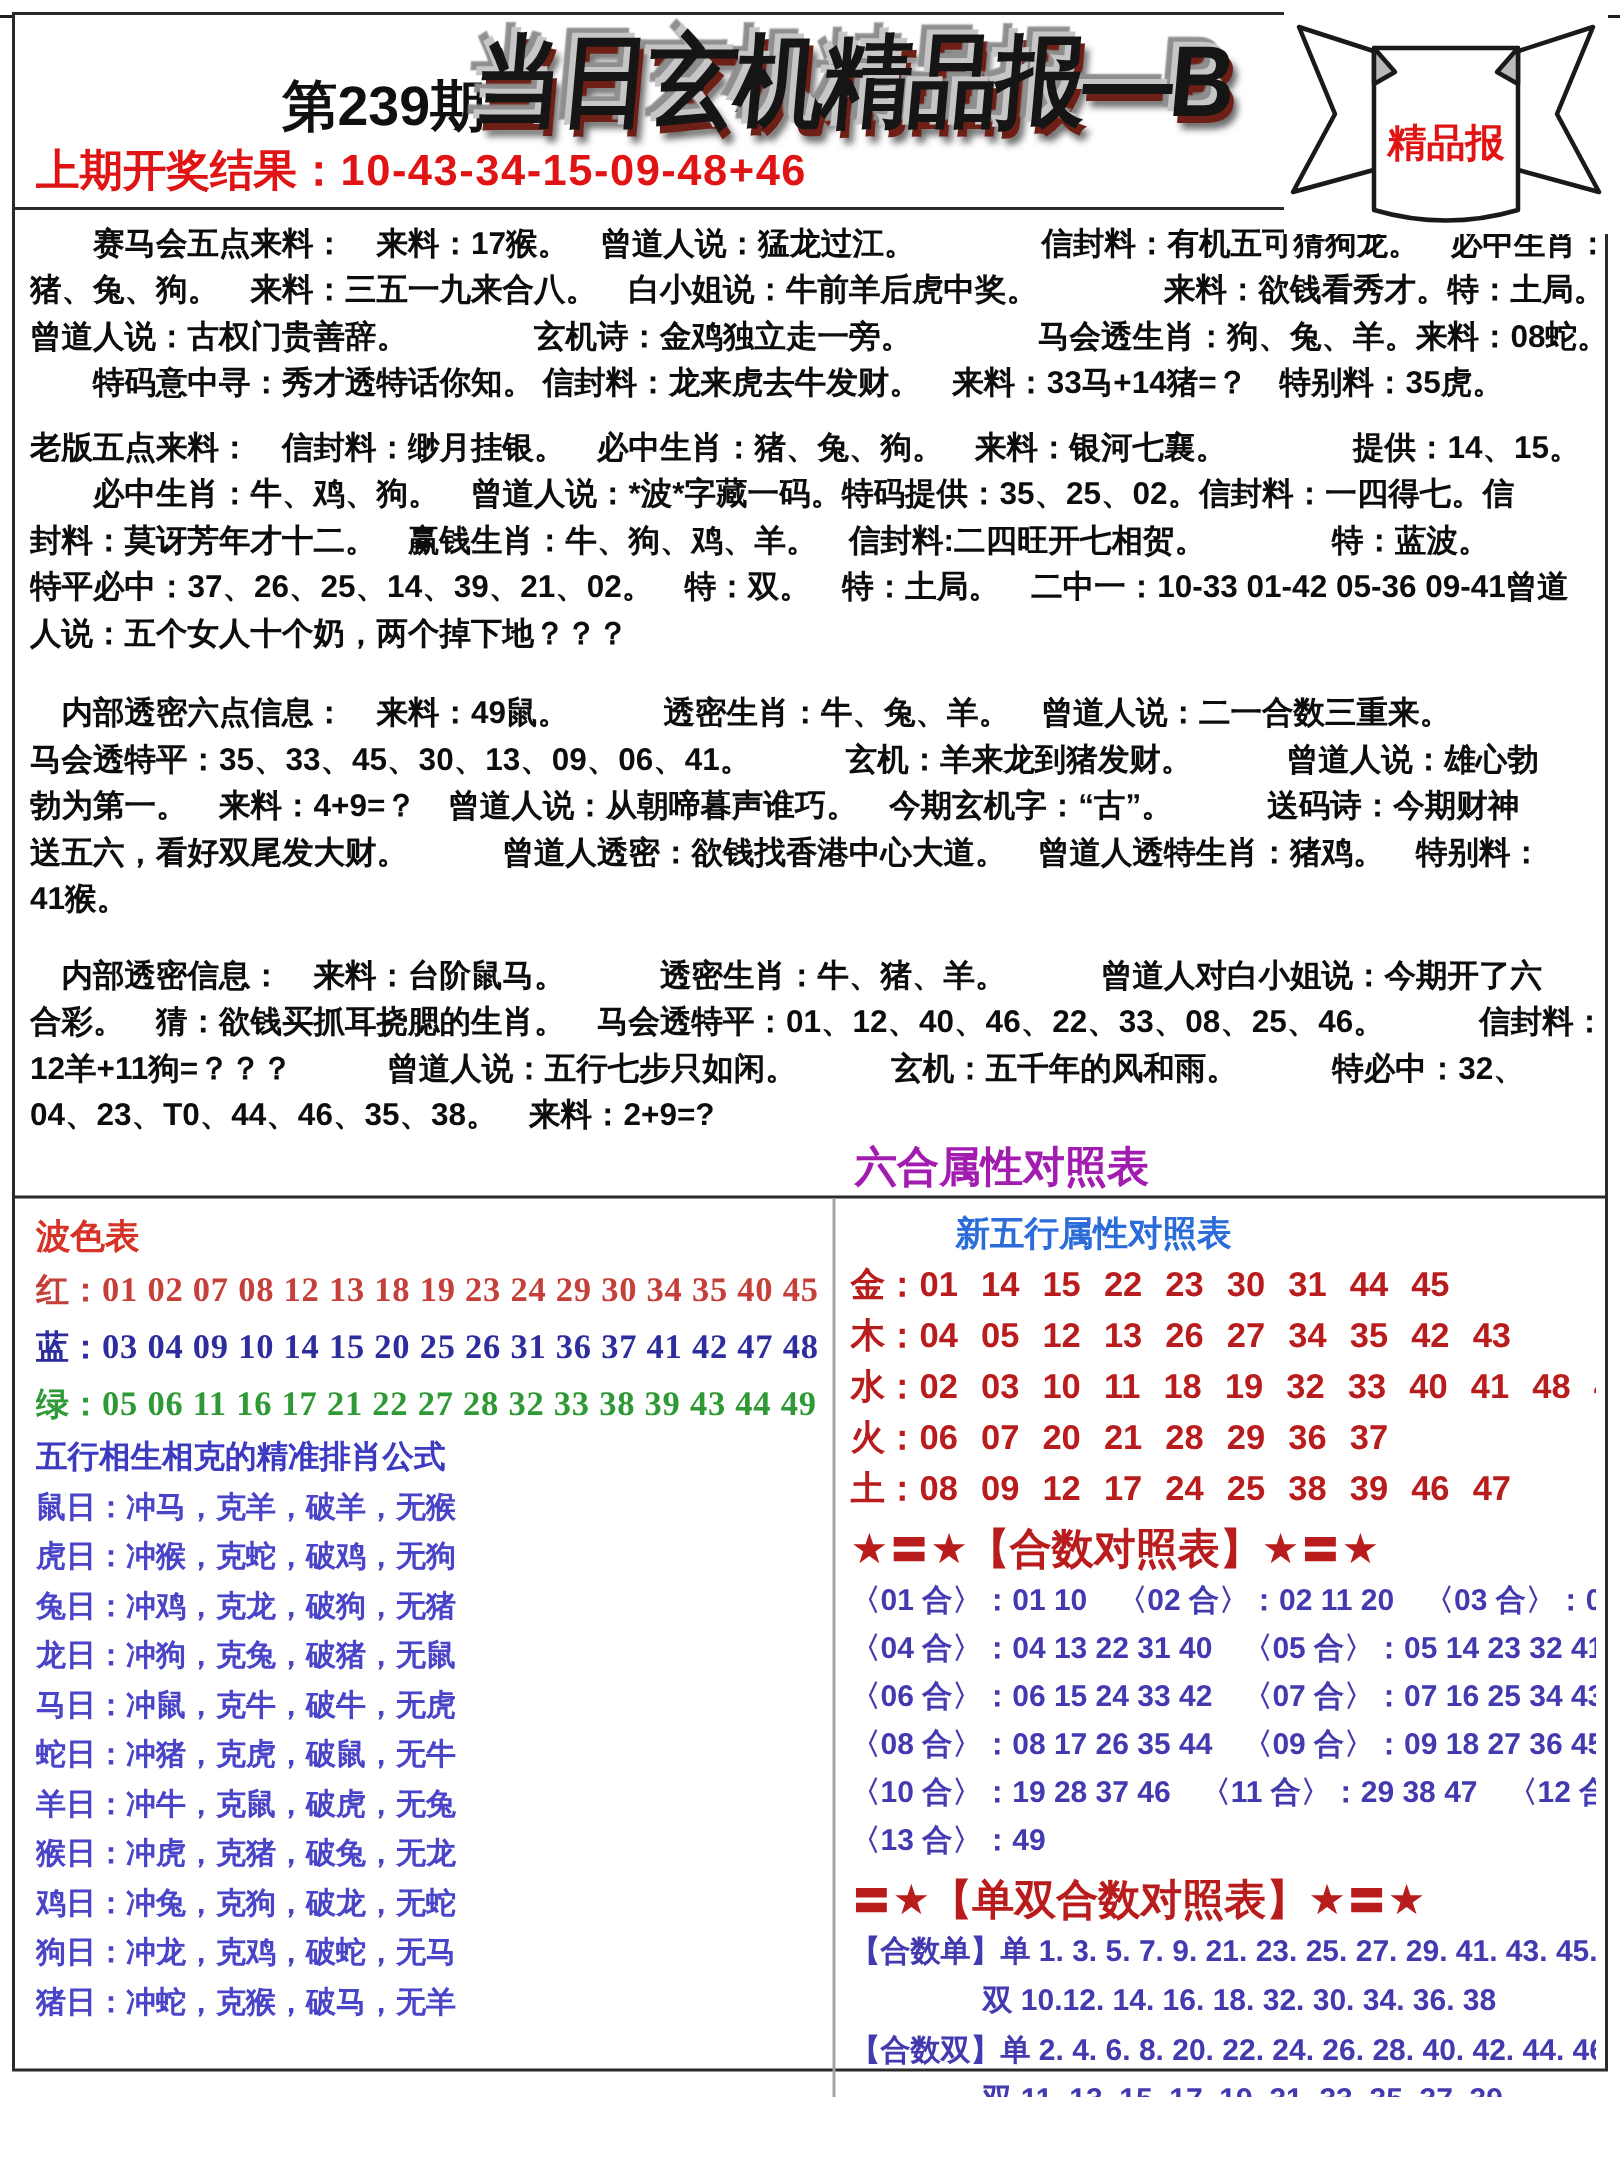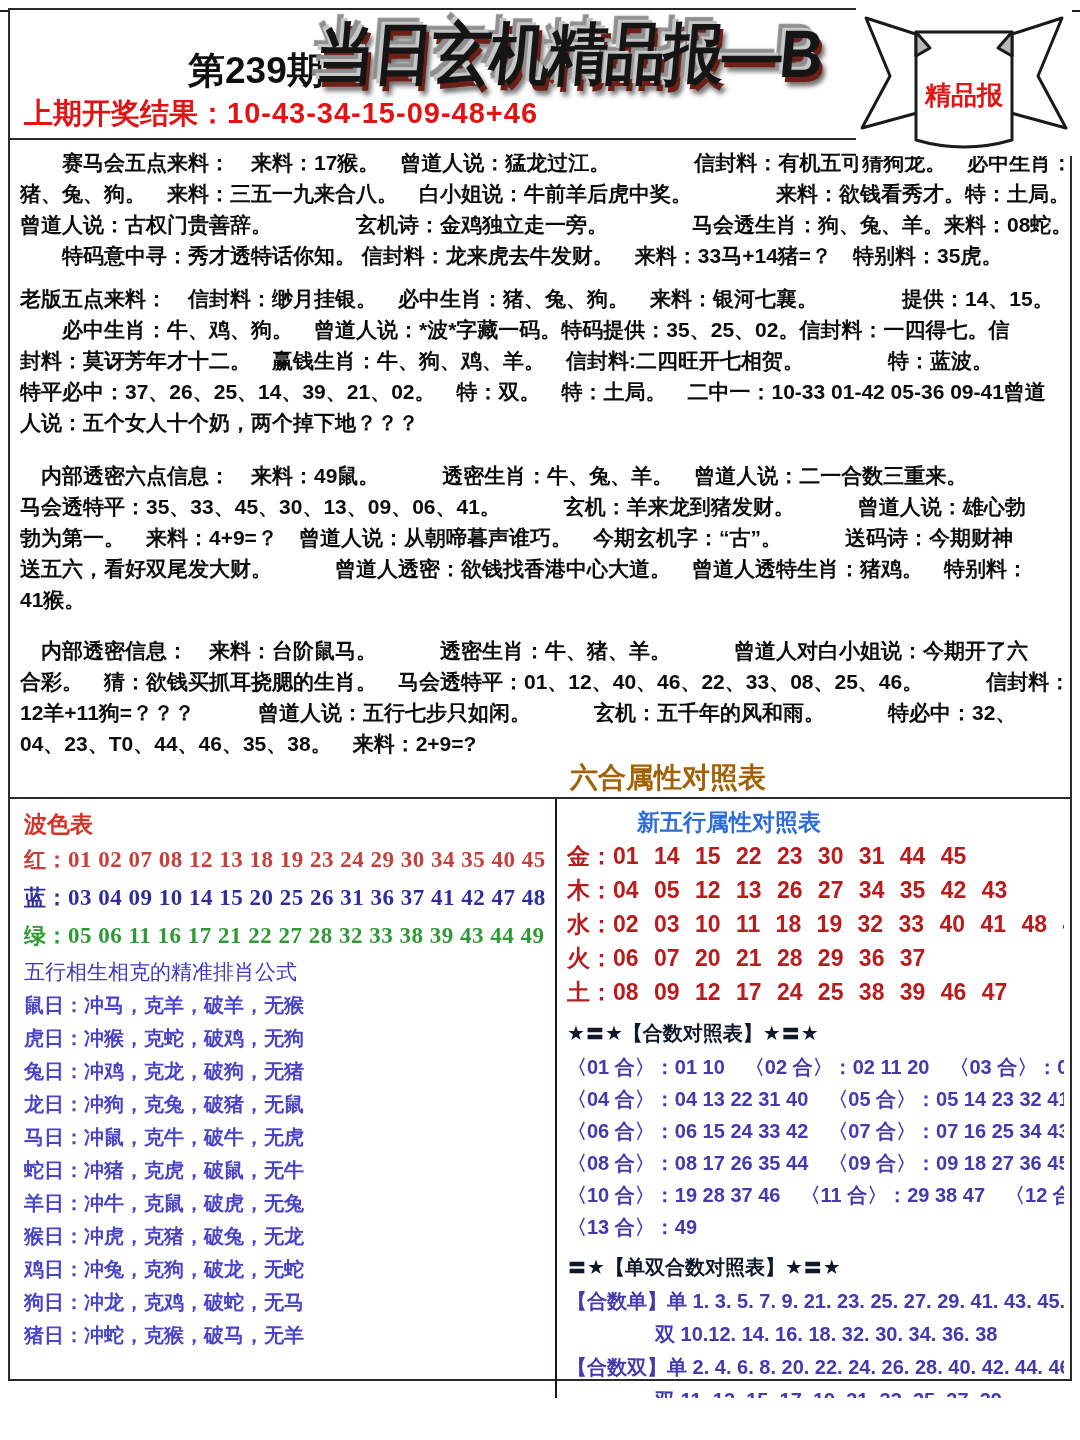--- a/index.html
+++ b/index.html
@@ -30,37 +30,37 @@
   .banner-label { font-size:26px; font-weight:bold; fill:#e01414; }
   
   #tips { padding:7px 6px 0 10px; overflow:hidden; }
   .tline {
     height:31px; line-height:31px; font-size:21px; font-weight:bold; color:#0d0d0d;
     white-space:pre; overflow:hidden;
   }
   .gap10 { height:12px; } .gap20 { height:22px; } .gap18 { height:20px; }
   
   #band { height:40px; line-height:38px; border-bottom:2px solid #2a2a2a; text-align:center; }
-  #band span { position:relative; left:128px; font-size:28px; font-weight:bold; color:#a16207; }
+  #band span { position:relative; left:128px; font-size:28px; font-weight:bold; color:#a21caf; }
   
   #cols { display:flex; height:599px; }
-  #leftcol { width:547px; border-right:2px solid #0f172a; padding:8px 6px 0 14px; overflow:hidden; }
+  #leftcol { width:547px; border-right:2px solid #a3a3a3; padding:8px 6px 0 14px; overflow:hidden; }
   #rightcol { flex:1; padding:6px 6px 0 10px; overflow:hidden; }
   .bose-title { font-size:23px; font-weight:bold; color:#d63226; height:34px; line-height:34px; }
   .color-row { height:38px; line-height:38px; white-space:nowrap; overflow:hidden; }
   .color-row .lab { font-size:22px; font-weight:bold; }
   .color-row .nums { font-family:"Liberation Serif","DejaVu Serif",serif; font-size:23px; font-weight:bold; letter-spacing:0.5px; }
   .row-red .lab, .row-red .nums { color:#c5403a; }
   .row-blue .lab, .row-blue .nums { color:#2d2d9e; }
   .row-green .lab, .row-green .nums { color:#2f9a35; }
-  .formula-title { font-size:21px; font-weight:normal; color:#3d3ac2; height:34px; line-height:34px; }
+  .formula-title { font-size:21px; font-weight:bold; color:#3d3ac2; height:34px; line-height:34px; }
   .zrow { height:33px; line-height:33px; font-size:20px; font-weight:bold; color:#4a44c8; white-space:pre; overflow:hidden; }
   .wuxing-title { margin-left:70px; font-size:23px; font-weight:bold; color:#2b6cd9; height:34px; line-height:34px; }
   .erow { height:34px; line-height:34px; font-size:23px; font-weight:bold; color:#b91c1c; word-spacing:9px; white-space:nowrap; overflow:hidden; }
-  .hs-header { height:36px; line-height:36px; font-size:20px; font-weight:bold; color:#0f172a; margin-top:6px; white-space:nowrap; }
+  .hs-header { height:36px; line-height:36px; font-size:28px; font-weight:bold; color:#b91c1c; margin-top:6px; white-space:nowrap; }
   .hrow { height:32px; line-height:32px; font-size:20px; font-weight:bold; color:#423aae; white-space:pre; overflow:hidden; }
   .dsrow { height:33px; line-height:33px; font-size:20px; font-weight:bold; color:#423aae; white-space:pre; overflow:hidden; }
   .ds-indent { padding-left:88px; }
 </style>
 </head>
 <body>
 
 <div id="page">
   <div class="topline"></div>
 

